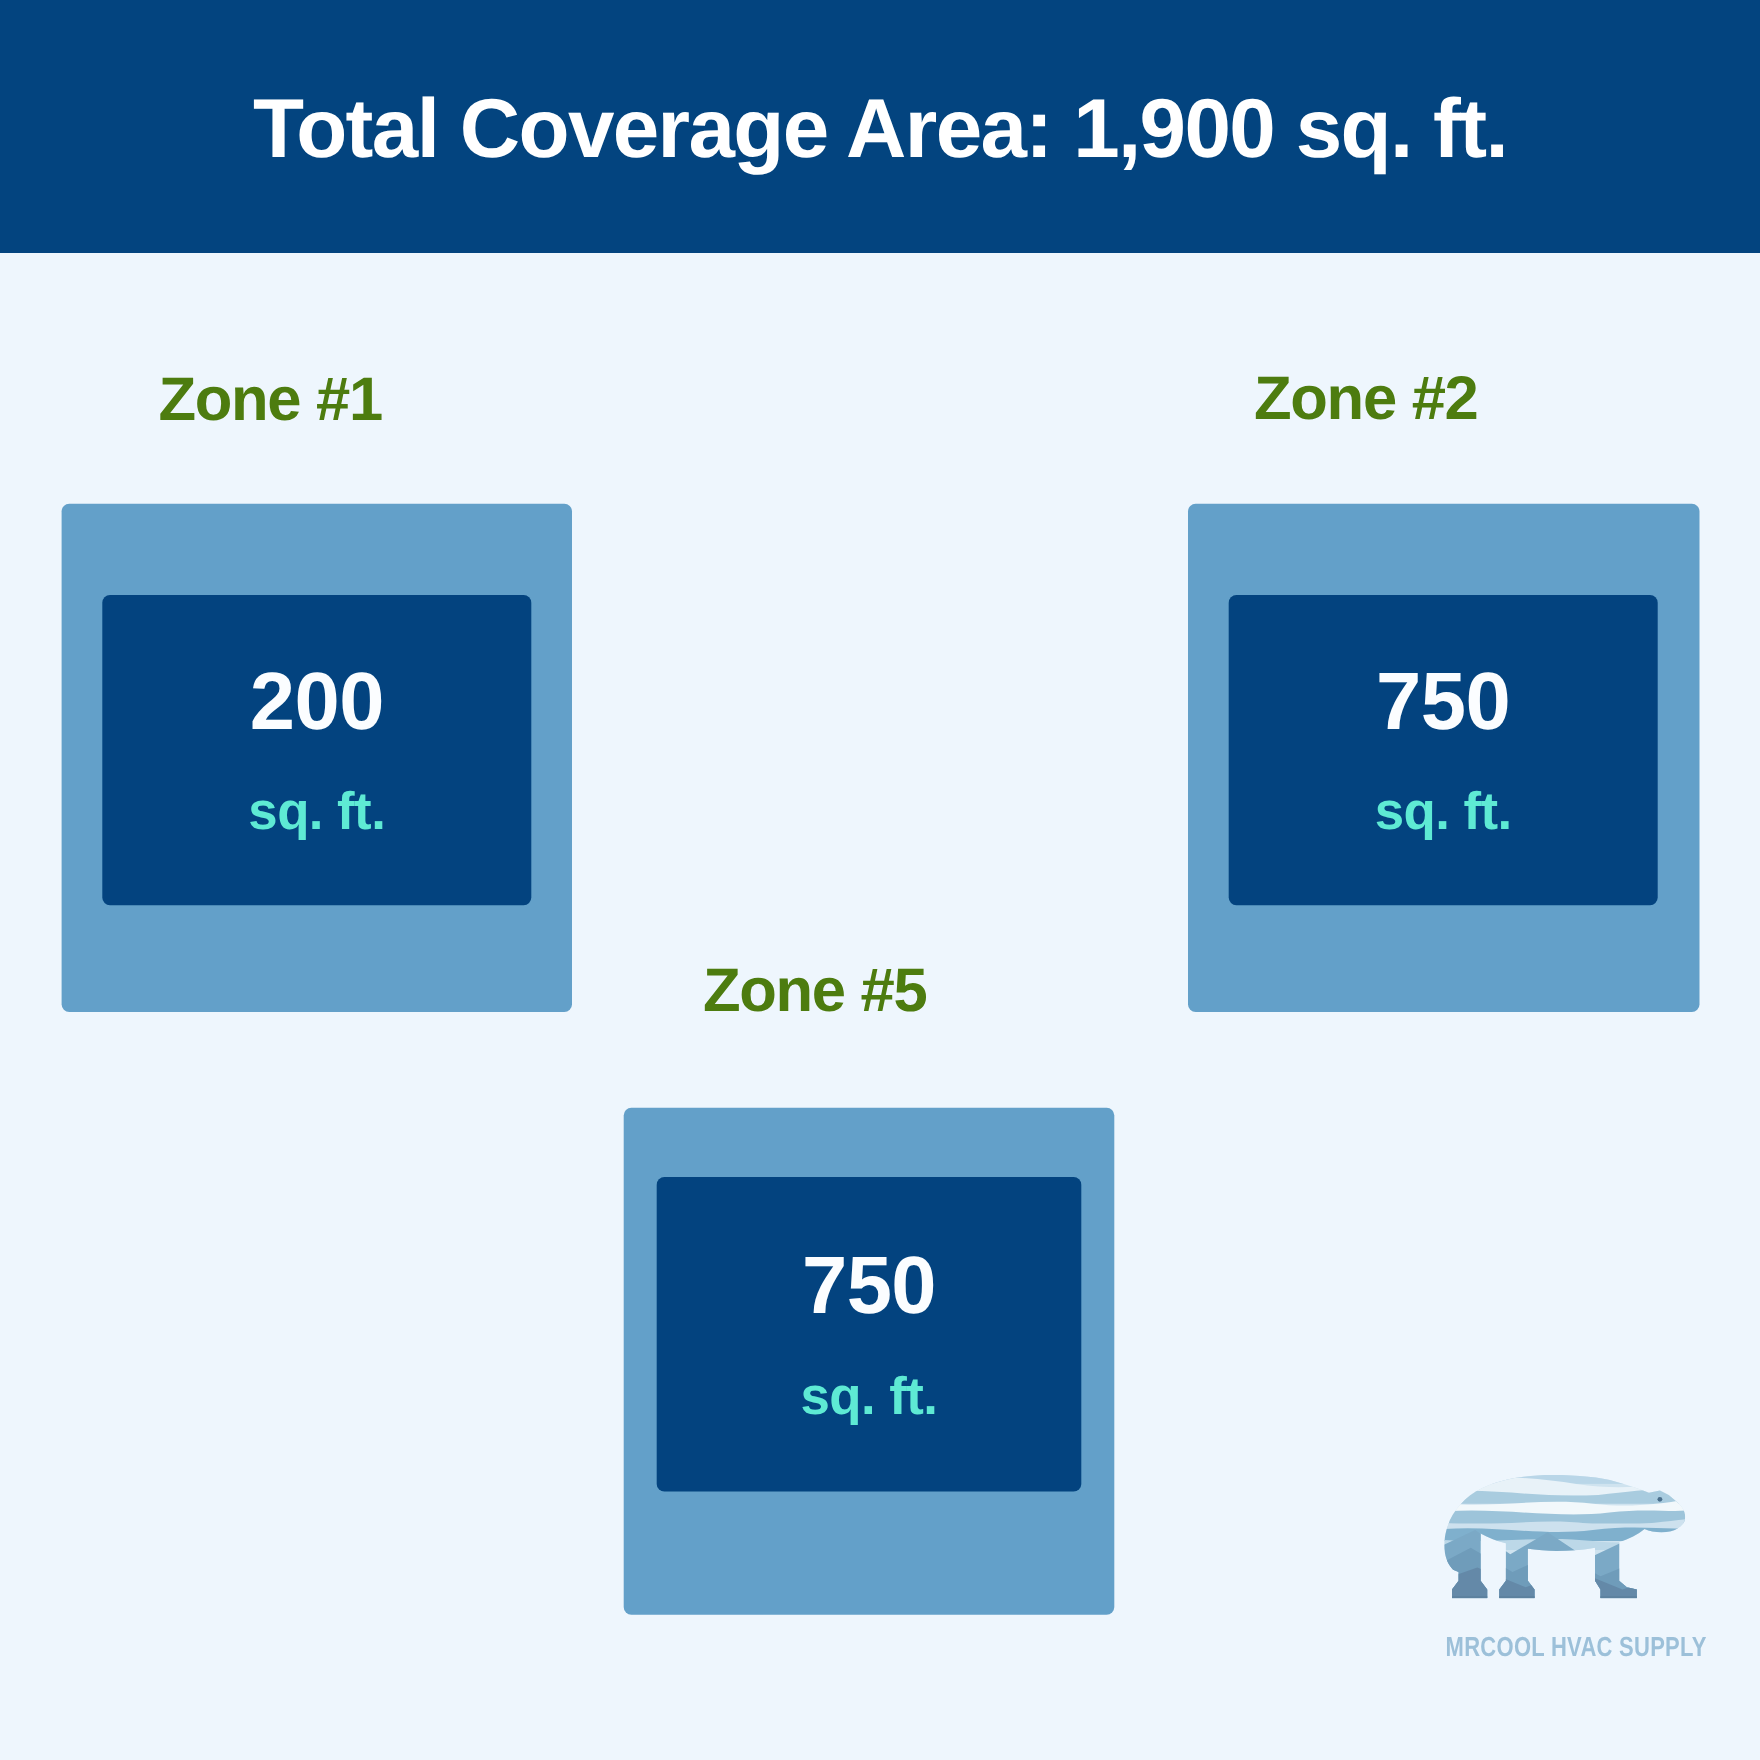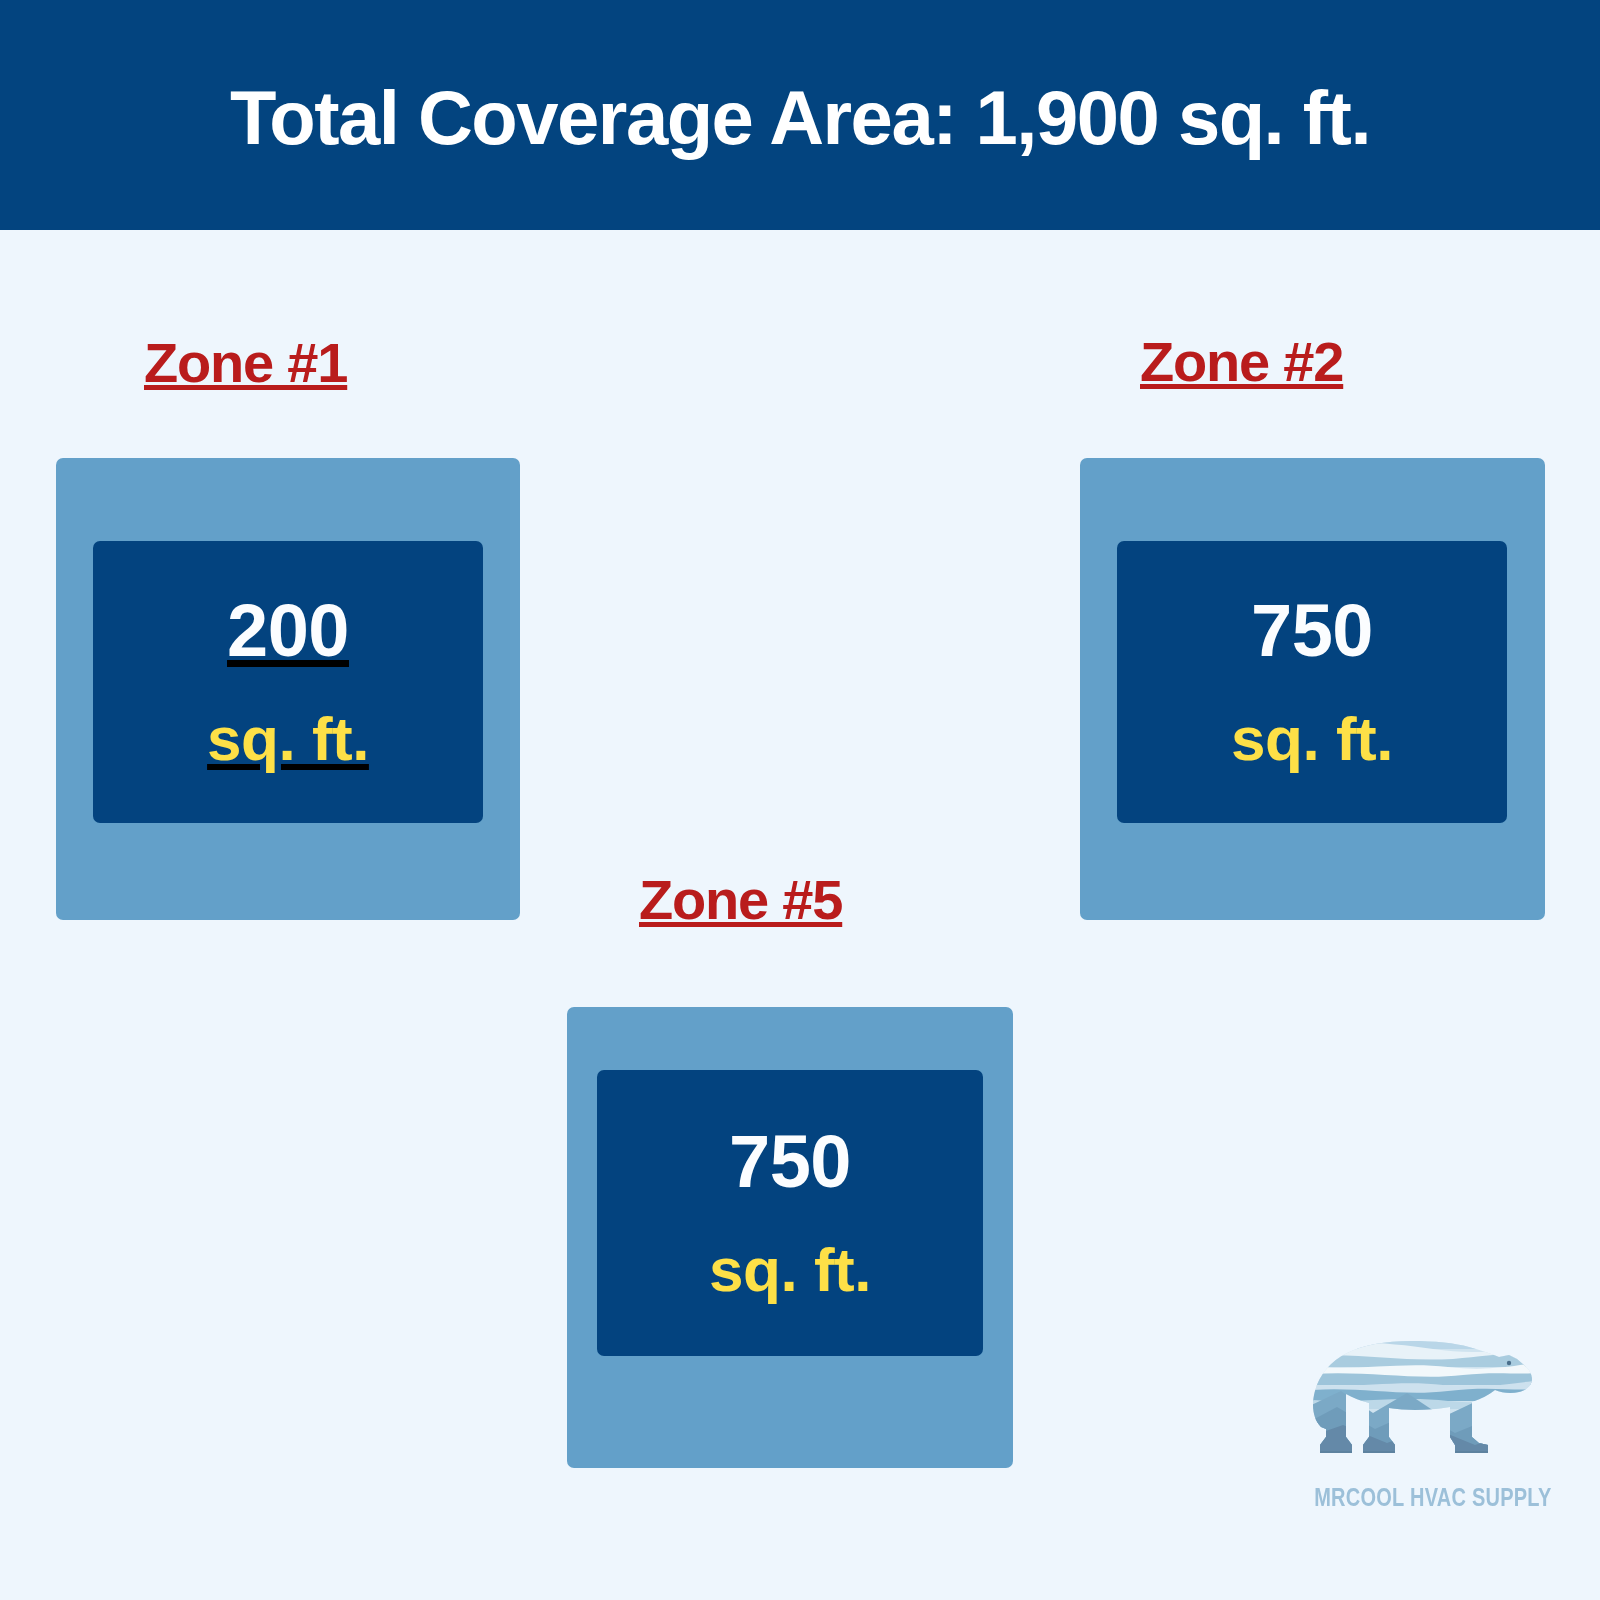--- a/index.html
+++ b/index.html
@@ -33,27 +33,26 @@
     font-size: 76px;
     font-weight: bold;
     letter-spacing: -1.5px;
     line-height: 1.05;
     text-align: center;
     white-space: nowrap;
     margin-top: 6px;
   }
   .zone-label {
     position: absolute;
-    color: #b91c1c;
+    color: #4d7c0f;
     font-size: 56px;
     font-weight: bold;
     letter-spacing: -1.2px;
     white-space: nowrap;
     line-height: 1;
-    text-decoration: underline;
   }
   .zone-outer {
     position: absolute;
     background: #63a0c9;
     border-radius: 7px;
   }
   .zone-inner {
     position: absolute;
     background: #03437f;
     border-radius: 7px;
@@ -64,22 +63,22 @@
     box-sizing: border-box;
   }
   .zone-value {
     color: #fbfdff;
     font-size: 74px;
     font-weight: bold;
     letter-spacing: -0.5px;
     line-height: 1;
   }
   .zone-unit {
-    color: #fde047;
-    font-size: 62px;
+    color: #5eead4;
+    font-size: 48px;
     font-weight: bold;
     letter-spacing: -0.5px;
     line-height: 1;
     margin-top: 40px;
   }
 
   
   #zone-1-label { left: 144px; top: 335px; }
   #zone-1-outer { left: 56px;  top: 458px; width: 464px; height: 462px; }
   #zone-1-inner { left: 93px;  top: 541px; width: 390px; height: 282px; }
@@ -123,21 +122,21 @@
 </style>
 </head>
 <body>
 
 <div id="header-banner">
   <div id="header-title">Total Coverage Area: 1,900 sq. ft.</div>
 </div>
 
 <div id="zone-1-label" class="zone-label">Zone #1</div>
 <div id="zone-1-outer" class="zone-outer">
-  <div id="zone-1-inner" class="zone-inner" style="left:37px; top:83px;text-decoration:underline;">
+  <div id="zone-1-inner" class="zone-inner" style="left:37px; top:83px;">
     <span class="zone-value">200</span>
     <span class="zone-unit">sq. ft.</span>
   </div>
 </div>
 
 <div id="zone-2-label" class="zone-label">Zone #2</div>
 <div id="zone-2-outer" class="zone-outer">
   <div id="zone-2-inner" class="zone-inner" style="left:37px; top:83px;">
     <span class="zone-value">750</span>
     <span class="zone-unit">sq. ft.</span>

